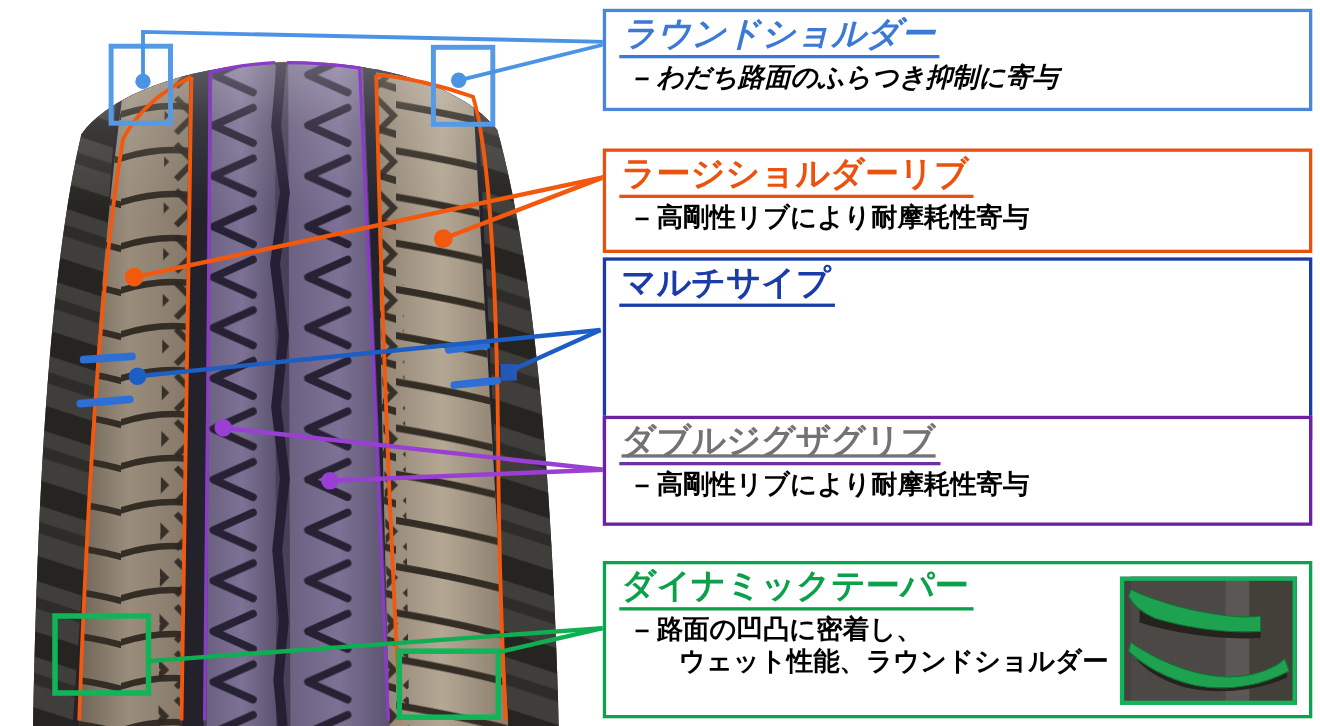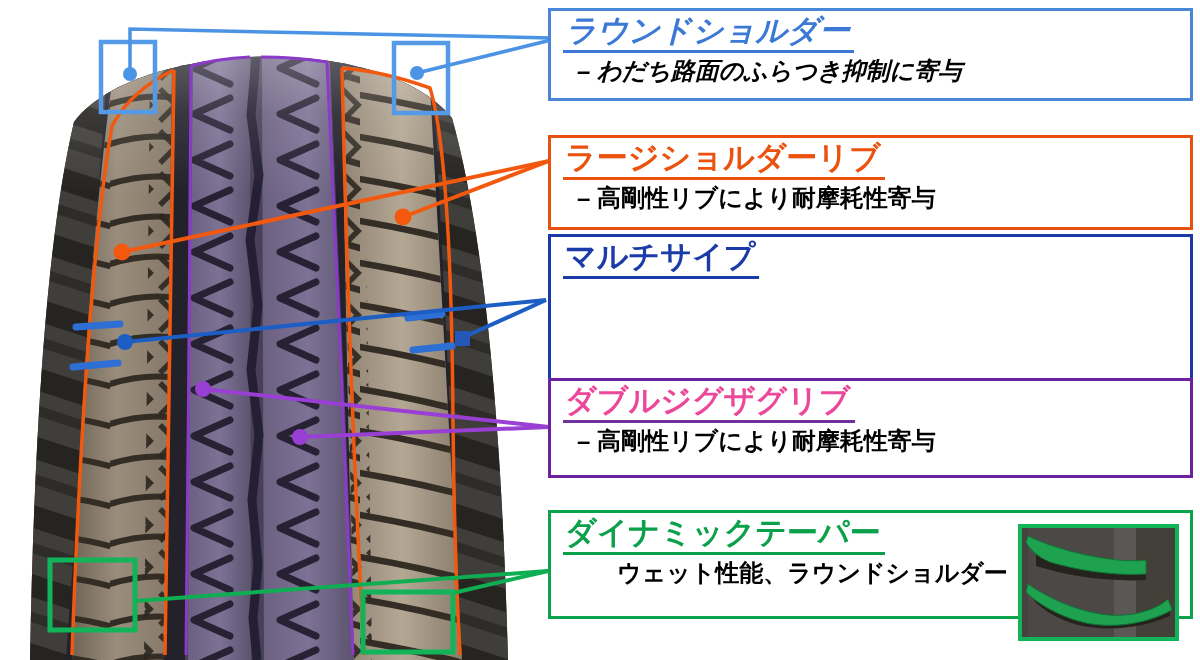--- a/index.html
+++ b/index.html
@@ -20,21 +20,21 @@
   .callout .desc{
     font-size:24px;font-weight:bold;color:#000;line-height:1.22;
     margin:3px 0 0 14px;white-space:nowrap;
   }
   .callout .desc .l2{display:block;padding-left:40px;}
   .inset{position:absolute;top:11px;right:11px;width:161px;height:117px;}
   #c0{top:8px;height:93px;font-style:italic;}
   #c1{top:114px;height:95px;margin-top:21px;}
   #c2{top:234px;height:166px;}
   #c3{top:378px;height:100px;}
-  #c4{top:510px;height:109px;}
+  #c4{top:510px;height:143px;}
 </style>
 </head>
 <body>
 
 <div class="stage">
 
   <svg class="art" viewBox="0 0 1200 660">
     <defs>
       <clipPath id="tireClip">
         <path d="M30,660 C34,440 46,240 74,122 C98,88 168,58 268,56 C368,58 426,86 452,118 C486,240 502,440 508,660 Z"></path>
@@ -177,29 +177,30 @@
     <div class="desc">
       <span>– 高剛性リブにより耐摩耗性寄与</span>
     </div>
   </div>
 
   <div class="callout" id="c2" style="border-color: rgb(28, 57, 168);">
     <span class="title" style="color: rgb(27, 59, 168); border-bottom-color: rgb(27, 59, 168);">マルチサイプ</span>
   </div>
 
   <div class="callout" id="c3" style="border-color: rgb(107, 33, 160);">
-    <span class="title" style="color: #ec4899; border-bottom-color: rgb(112, 48, 160);">ダブルジグザグリブ</span>
+    <span class="title" style="color: #737373; border-bottom-color: rgb(112, 48, 160); text-decoration: underline;">ダブルジグザグリブ</span>
     <div class="desc">
       <span>– 高剛性リブにより耐摩耗性寄与</span>
     </div>
   </div>
 
   <div class="callout" id="c4" style="border-color: rgb(12, 163, 77);">
     <span class="title" style="color: rgb(11, 160, 74); border-bottom-color: rgb(11, 160, 74);">ダイナミックテーパー</span>
     <div class="desc">
+      <span>– 路面の凹凸に密着し、</span>
       <span class="l2">ウェット性能、ラウンドショルダー</span>
     </div>
     
     <svg class="inset" viewBox="0 0 161 117">
       <rect x="0" y="0" width="161" height="117" fill="#454240"></rect>
       <rect x="10" y="0" width="86" height="117" fill="#4b4845"></rect>
       <rect x="96" y="0" width="22" height="117" fill="#5a5754"></rect>
       <rect x="118" y="0" width="43" height="117" fill="#434039"></rect>
       <path d="M18,30 C55,43 95,48 128,46 L128,56 C90,58 50,52 18,42 Z" fill="#26231f"></path>
       <path d="M10,12 C35,24 70,33 100,36 C112,37 122,37 128,36 L128,50 C95,52 58,46 32,38 C20,33 12,26 8,18 Z" fill="#1ea24f" stroke="#0f7437" stroke-width="1"></path>

